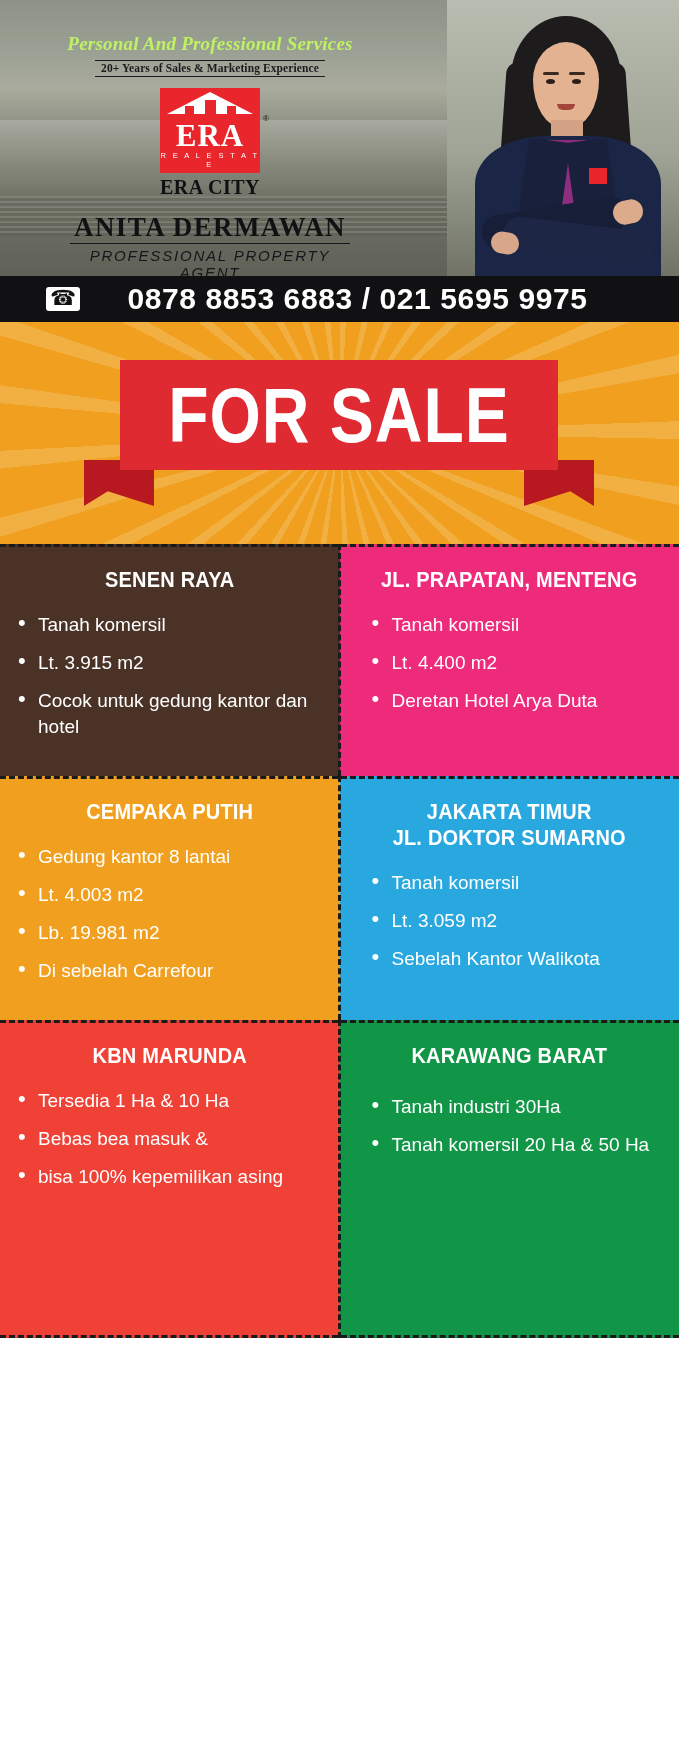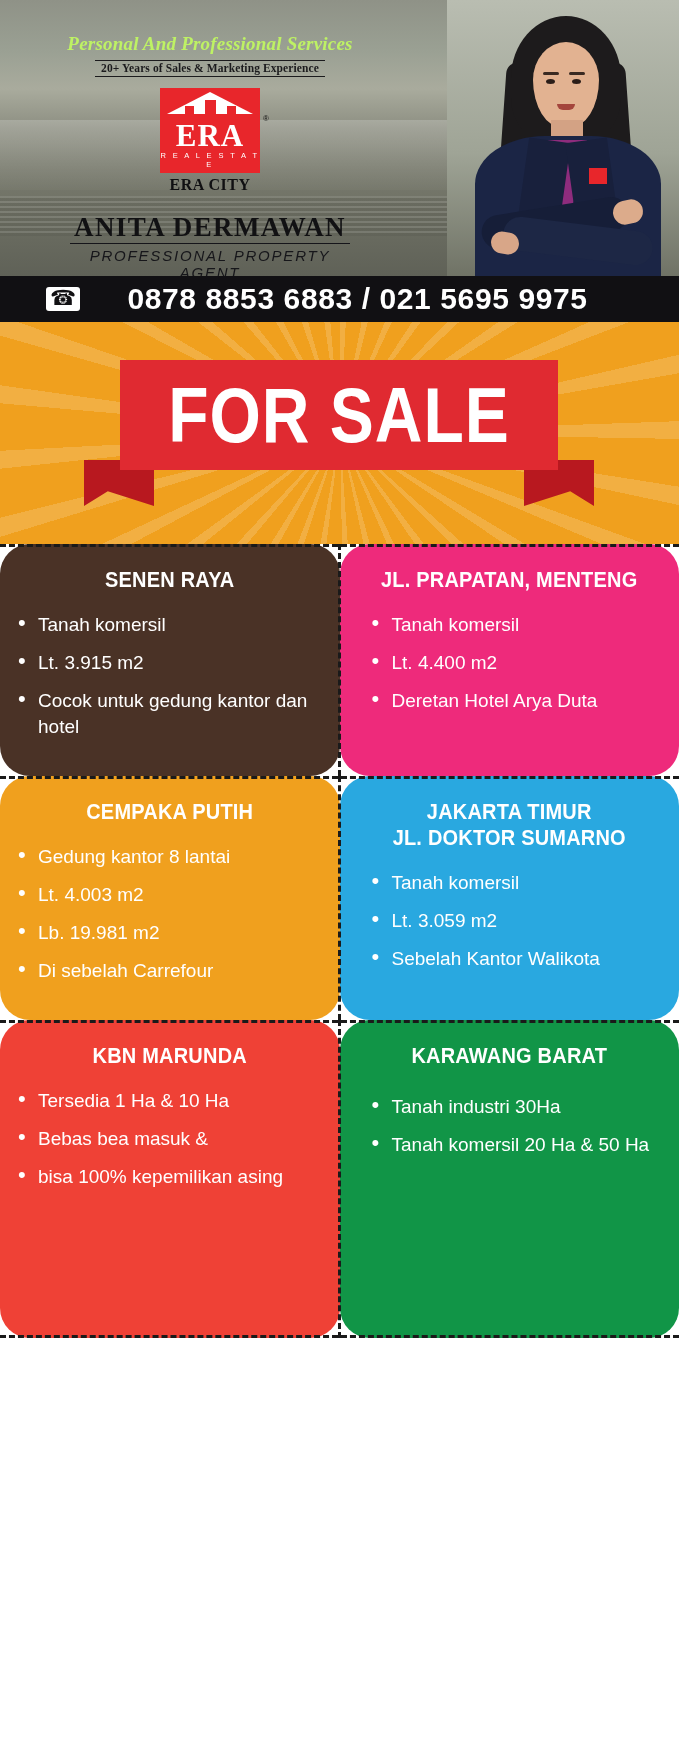--- a/index.html
+++ b/index.html
@@ -148,21 +148,21 @@
   }
   .era-reg {
     position: absolute;
     right: -9px; top: 26px;
     font-size: 8px;
     color: #111;
   }
   .era-city {
     font-family: "Liberation Serif", serif;
     font-weight: bold;
-    font-size: 16px;
+    font-size: 20px;
     color: #101012;
     margin-top: 3px;
     letter-spacing: 0.5px;
   }
 
   .agent-name {
     position: absolute;
     left: 0; top: 212px;
     width: 420px;
     text-align: center;
@@ -429,21 +429,20 @@
   }
   .row {
     display: flex;
     width: 679px;
   }
   .cell {
     position: relative;
     width: 339.5px;
     padding: 22px 16px 24px;
     overflow: hidden;
-    border-radius: 30px;
   }
   .cell-title {
     text-align: center;
     font-family: "Liberation Sans", sans-serif;
     font-weight: bold;
     font-size: 20px;
     line-height: 26px;
     color: #ffffff;
     letter-spacing: 0.2px;
     transform: scaleY(1.12);

